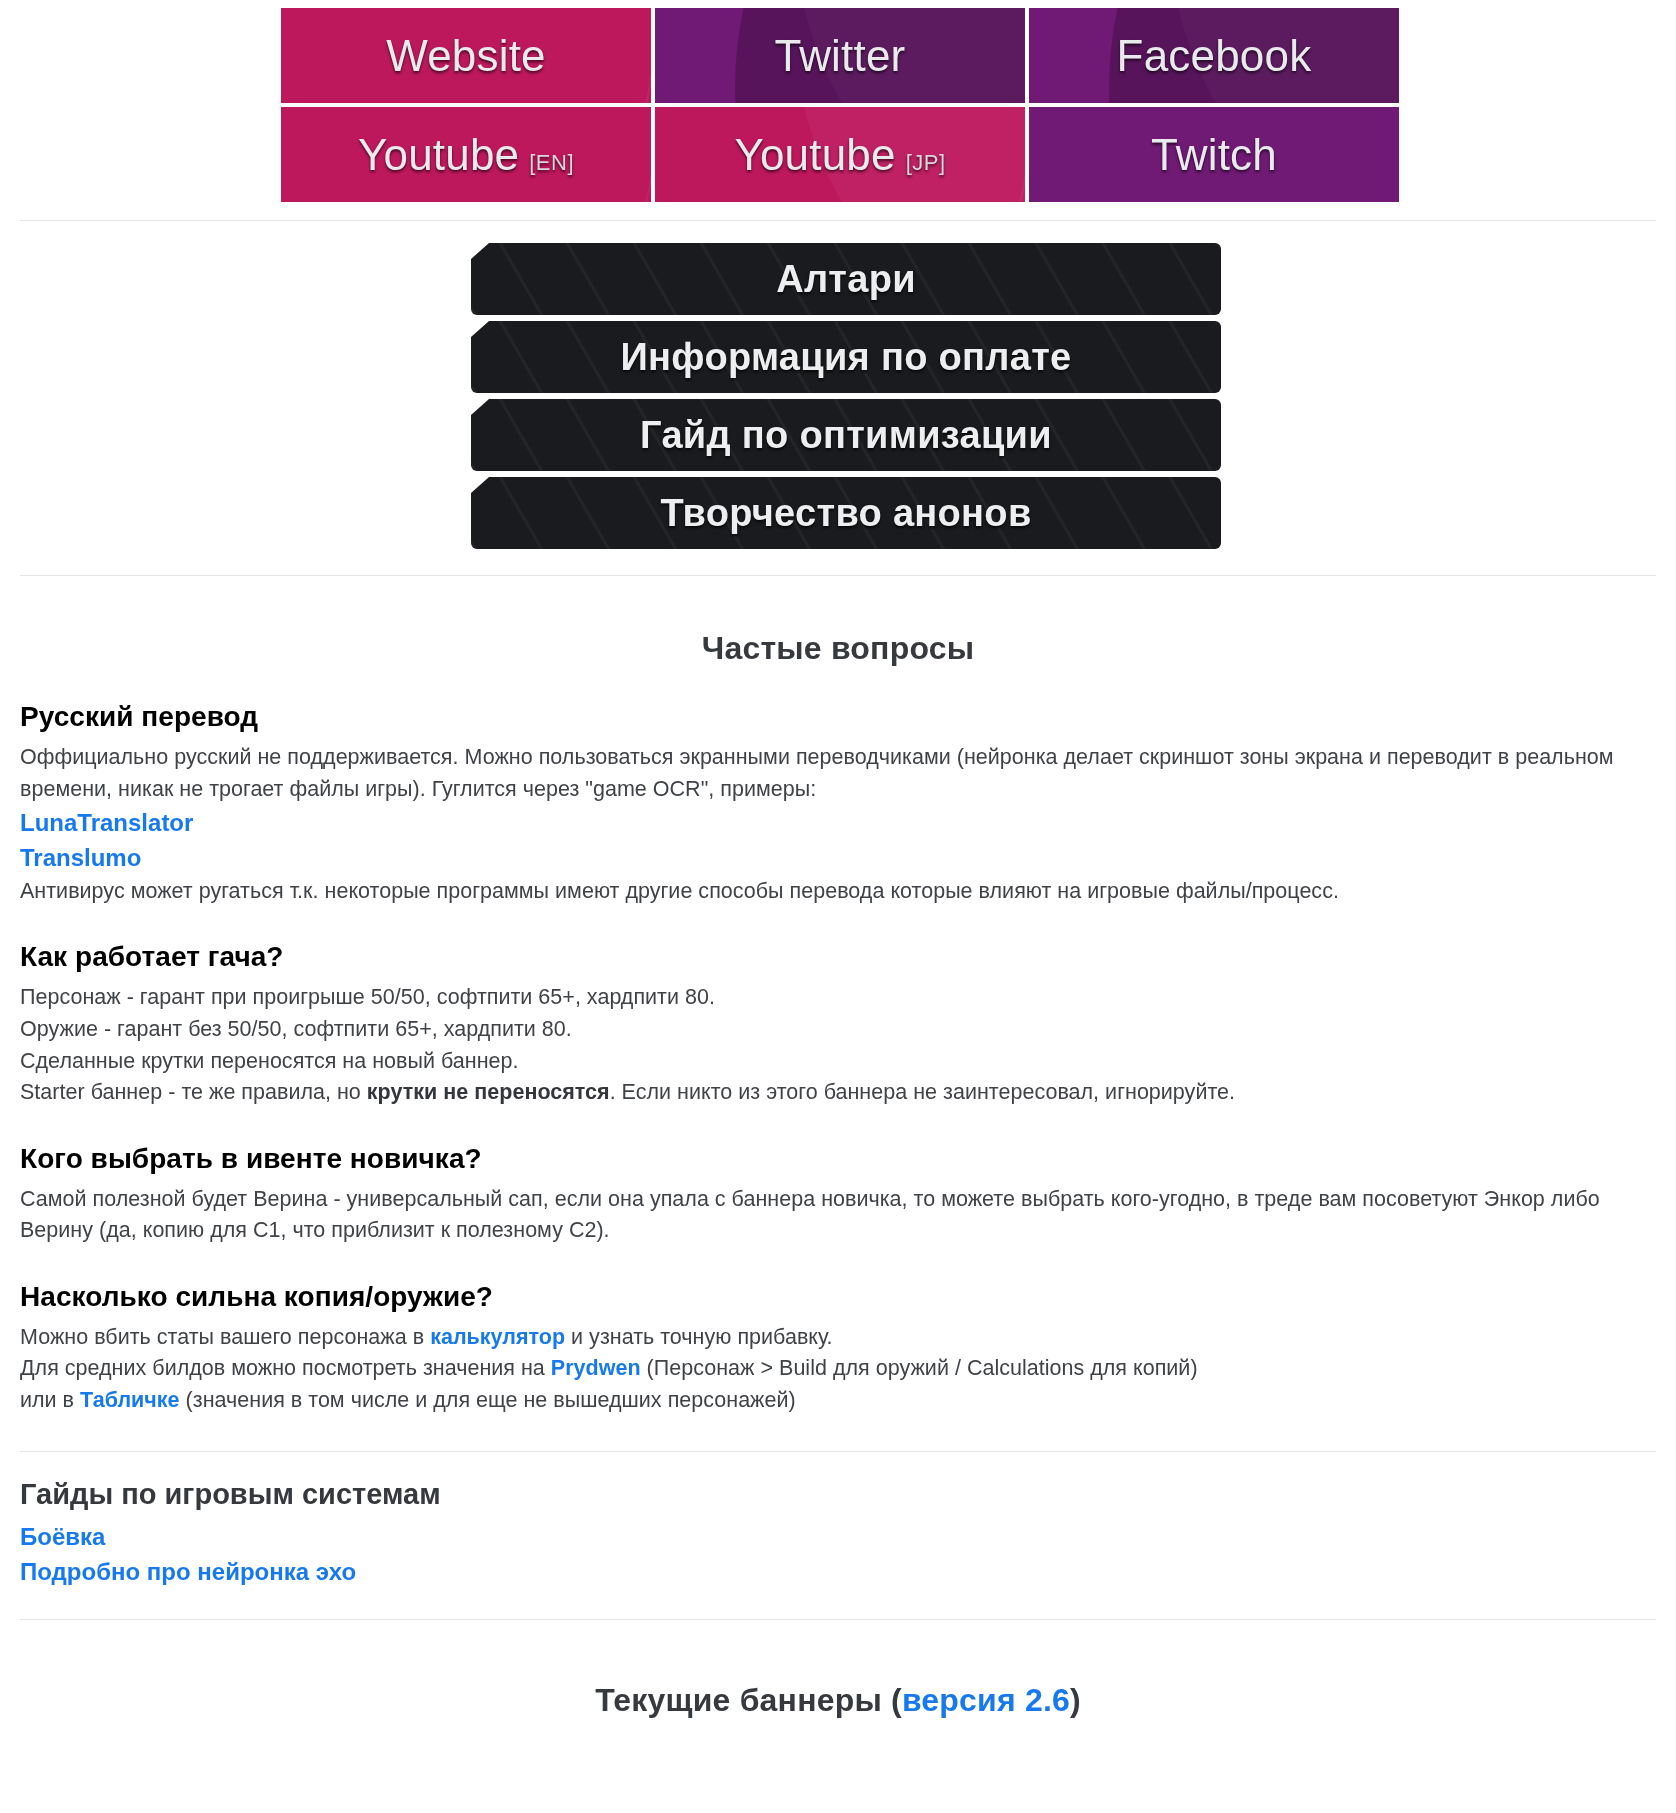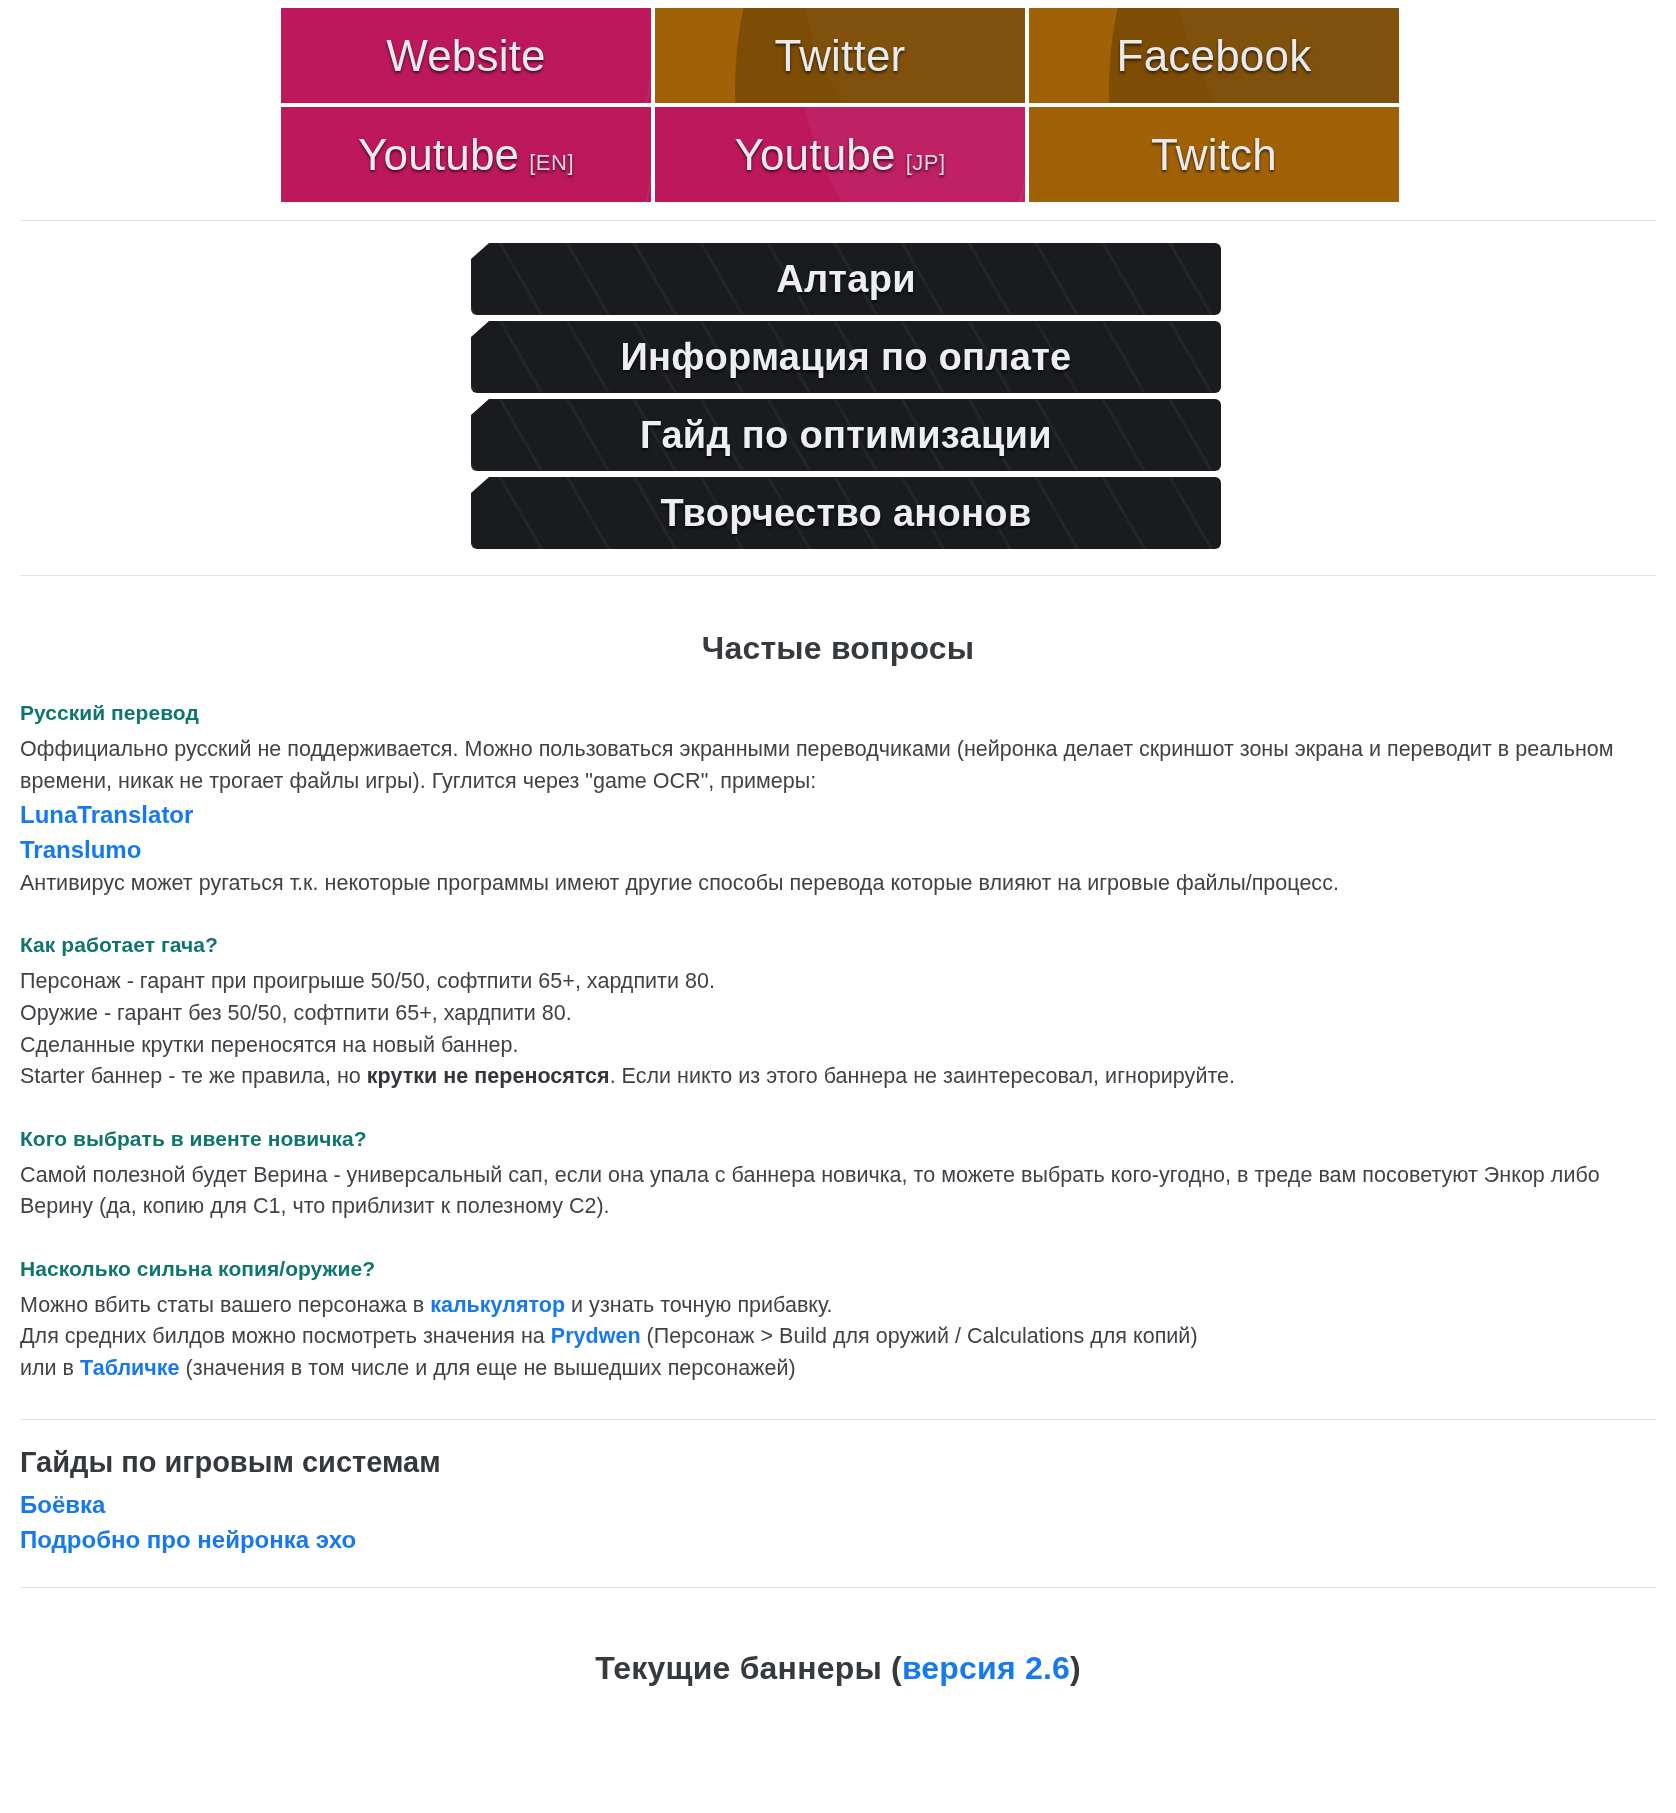--- a/index.html
+++ b/index.html
@@ -37,21 +37,21 @@
     position: relative;
     overflow: hidden;
     background: #25272c;
     display: flex;
     align-items: center;
     justify-content: center;
     cursor: pointer;
     user-select: none;
   }
   .social-tile.dark { background: #be185d; }
-  .social-tile.mid  { background: #a16207; }
+  .social-tile.mid  { background: #701a75; }
   .social-tile .swoosh {
     position: absolute;
     pointer-events: none;
   }
   .sw1 {
     width: 520px; height: 520px;
     border-radius: 50%;
     border: 2px solid rgba(255,255,255,0.055);
     left: -150px; top: -230px;
   }
@@ -167,23 +167,23 @@
   .faq-title {
     text-align: center;
     font-size: 32px;
     font-weight: 700;
     color: #36393d;
     margin: 54px 0 34px 0;
     letter-spacing: 0.2px;
   }
   .qblock { margin-bottom: 34px; }
   .qhead {
-    font-size: 21px;
-    font-weight: 700;
-    color: #0f766e;
+    font-size: 28px;
+    font-weight: 700;
+    color: #000000;
     margin-bottom: 9px;
     letter-spacing: 0.05px;
   }
   .ptext {
     font-size: 21.5px;
     font-weight: 400;
     color: #3f4246;
     line-height: 1.47;
     letter-spacing: 0.02px;
   }

